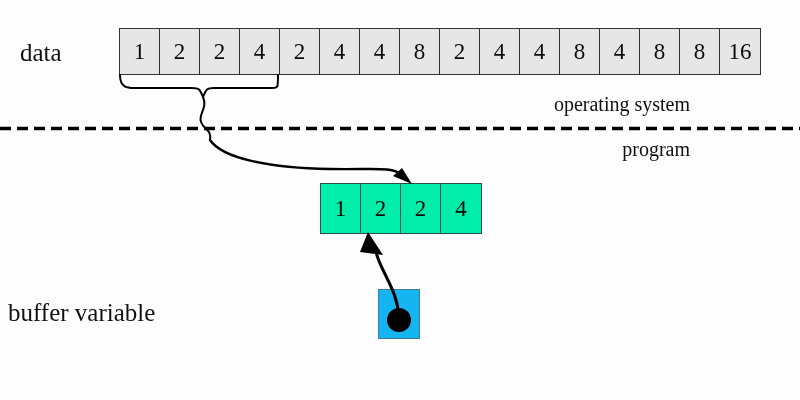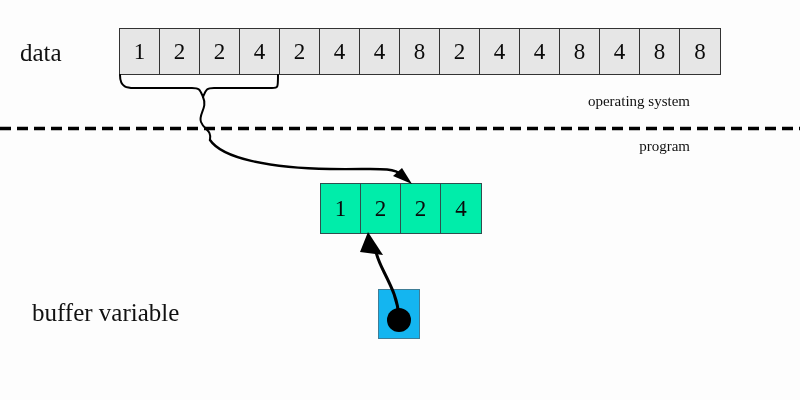--- a/index.html
+++ b/index.html
@@ -23,21 +23,21 @@
   .row-label {
     position: absolute;
     font-family: "Liberation Serif", "DejaVu Serif", serif;
     font-size: 25px;
     color: #111111;
     white-space: nowrap;
     line-height: 1;
   }
   #label-data        { left: 20px;  top: 40px; }
   #label-buffer      { left: 20px;  top: 192px; }
-  #label-buffer-var  { left: 32px;  top: 300px; }
+  #label-buffer-var  { left: 8px;  top: 300px; }
 
   
   #data-array {
     position: absolute;
     left: 119px;
     top: 28px;
     display: flex;
     border: 1px solid #333333;
     background: #e6e6e6;
     box-sizing: border-box;
@@ -92,21 +92,21 @@
     height: 50px;
     background: #14b5f0;
     border: 1px solid #3f7d96;
     box-sizing: border-box;
   }
 
   
   .boundary-label {
     position: absolute;
     font-family: "Liberation Serif", "DejaVu Serif", serif;
-    font-size: 15px;
+    font-size: 20px;
     color: #111111;
     white-space: nowrap;
     line-height: 1;
   }
   #label-os      { right: 10px; top: 94px; }
   #label-program { right: 10px; top: 139px; text-align: center; }
 
   
   #overlay {
     position: absolute;
@@ -136,20 +136,21 @@
     <div class="cell">4</div>
     <div class="cell">4</div>
     <div class="cell">8</div>
     <div class="cell">2</div>
     <div class="cell">4</div>
     <div class="cell">4</div>
     <div class="cell">8</div>
     <div class="cell">4</div>
     <div class="cell">8</div>
     <div class="cell">8</div>
+    <div class="cell">16</div>
   </div>
 
   <div class="boundary-label" id="label-os">operating system</div>
 
   <div class="boundary-label" id="label-program">program</div>
 
   <div id="buffer-array">
     <div class="cell">1</div>
     <div class="cell">2</div>
     <div class="cell">2</div>

